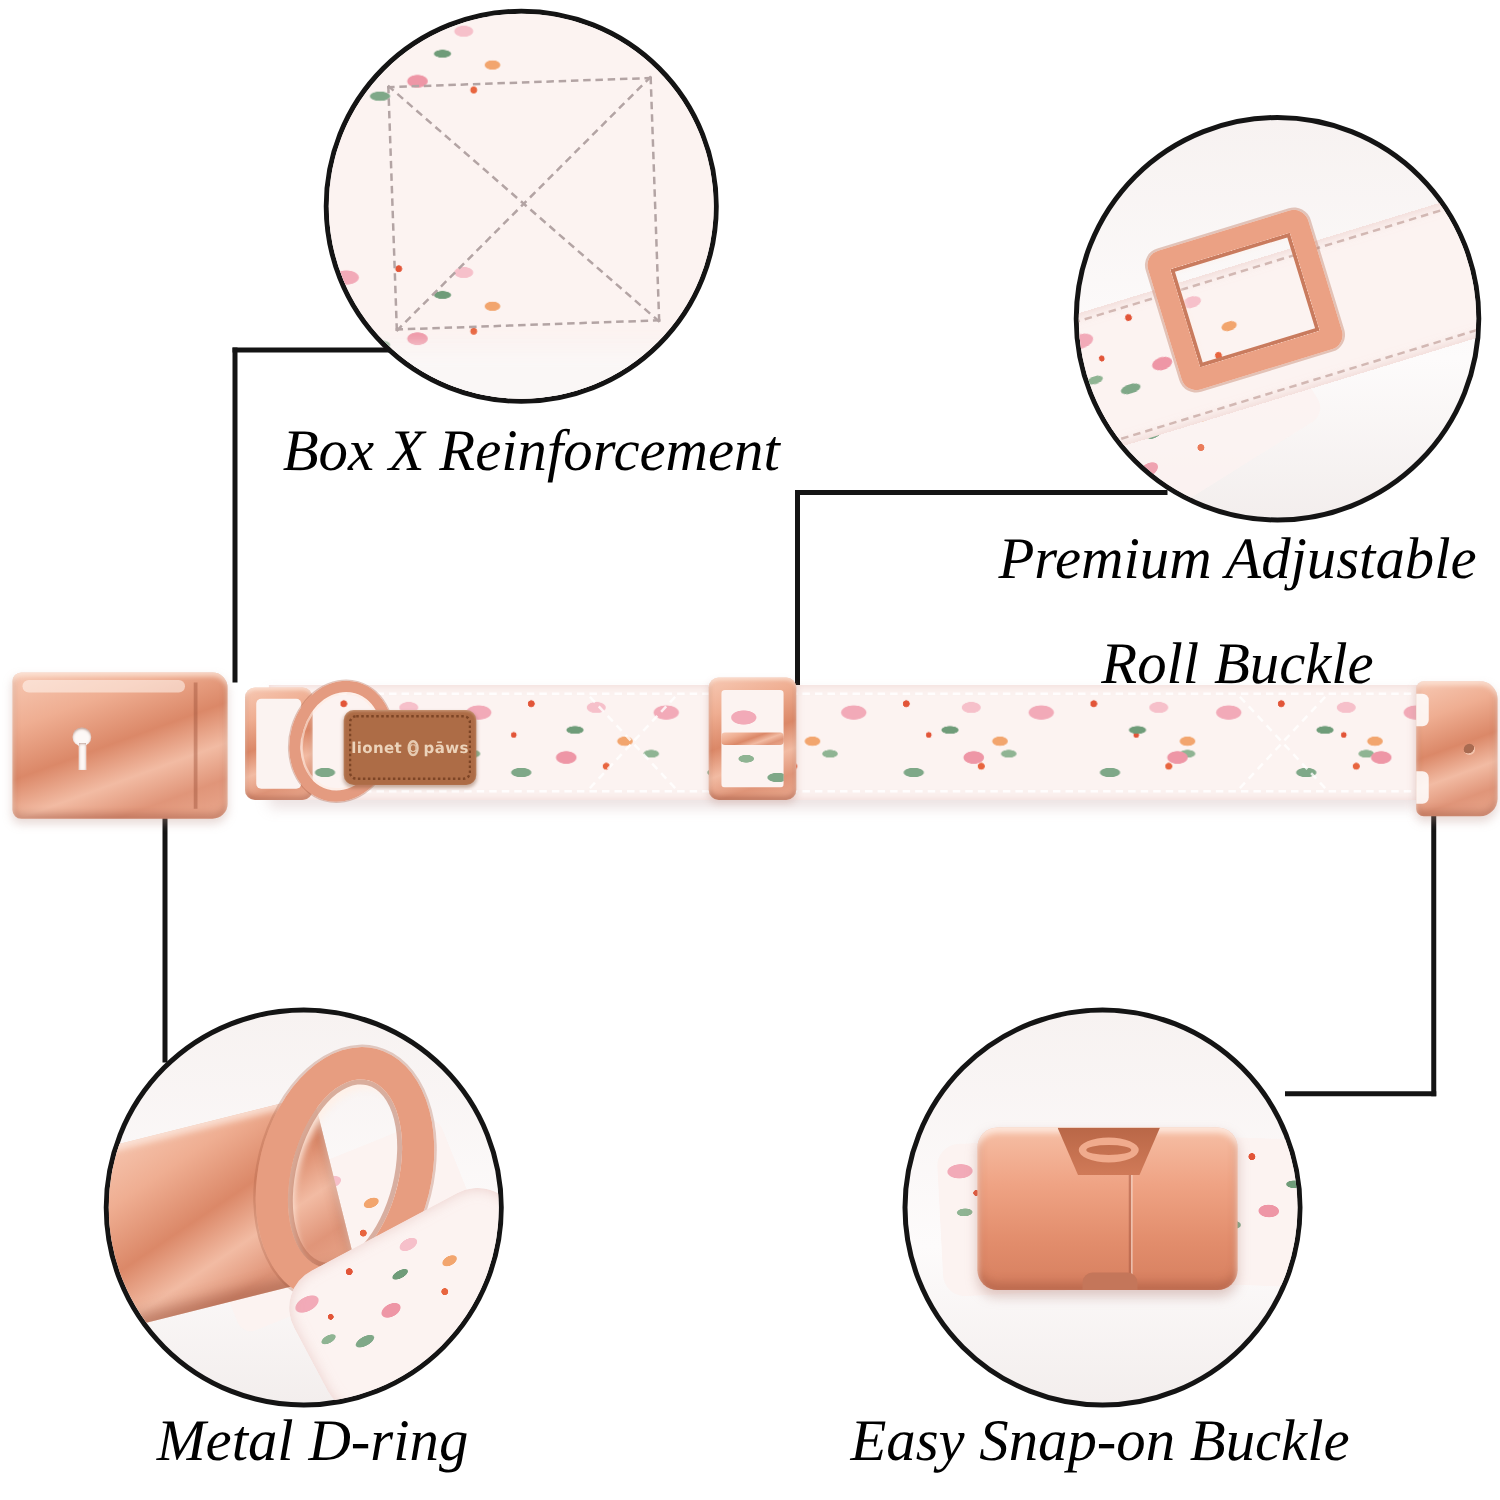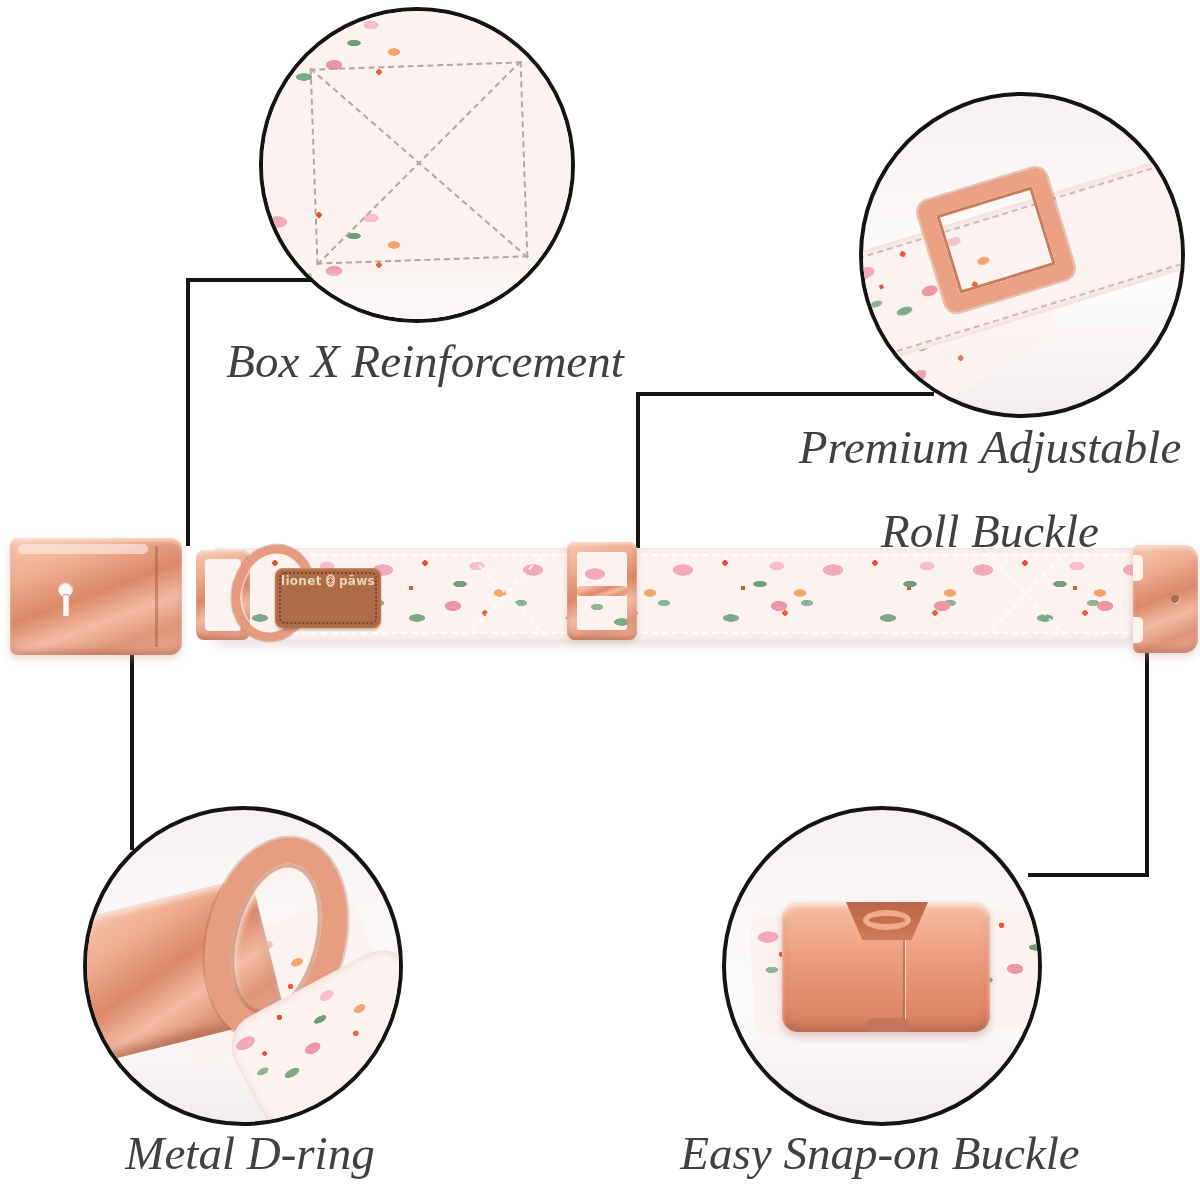--- a/index.html
+++ b/index.html
@@ -7,21 +7,21 @@
          font-family:"Liberation Serif",serif;}
 
   
   .cline{position:absolute;background:#141414;}
 
   
   .callout{position:absolute;border-radius:50%;border:4px solid #141414;overflow:hidden;
            background:linear-gradient(180deg,#f7f2f1 0%,#fdfbfb 60%,#f3eeed 100%);box-sizing:border-box;}
 
   
-  .lbl{position:absolute;font-style:italic;font-size:47px;line-height:58px;color:#404040;
+  .lbl{position:absolute;font-style:italic;font-size:47px;line-height:58px;color:#000000;
        text-align:center;white-space:nowrap;}
 
   
   .floral,.floral-big{
     background-color:#fcf3f1;
     background-image:
       radial-gradient(ellipse 16px 9px at 18px 22px, #f2aab8 0 60%, rgba(242,170,184,0) 66%),
       radial-gradient(ellipse 13px 8px at 75px 58px, #ee96a6 0 60%, rgba(238,150,166,0) 66%),
       radial-gradient(ellipse 12px 7px at 112px 18px, #f6c0ca 0 60%, rgba(246,192,202,0) 66%),
       radial-gradient(ellipse 13px 6px at 45px 70px, #7fa888 0 58%, rgba(127,168,136,0) 66%),
@@ -40,21 +40,21 @@
   .metal{background:linear-gradient(160deg,#f7c9b4 0%,#efae92 25%,#db8868 48%,#f2bba3 66%,#e09579 82%,#eaa98f 100%);}
 
   .stitchline{position:absolute;left:6px;right:6px;height:0;border-top:2px dashed rgba(255,255,255,.85);}
 
   .diag{position:absolute;height:0;border-top:2px dashed #b3a4a4;transform-origin:center;}
 
   
   #brand-tag{position:absolute;left:275px;top:568px;width:106px;height:60px;background:#ad6c46;
              border-radius:8px;box-shadow:0 2px 3px rgba(120,70,40,.4), inset 0 1px 2px rgba(255,235,215,.35);}
   #brand-tag .inner{position:absolute;inset:4px;border:2px dotted #7d4526;border-radius:6px;
-             display:flex;justify-content:center;gap:4px;}
+             display:flex;align-items:center;justify-content:center;gap:4px;}
   #brand-tag span{font-family:"DejaVu Sans",sans-serif;font-size:12px;font-weight:bold;
              color:#ecd3ba;letter-spacing:.3px;font-style:normal;}
   .logo-ring{width:13px;height:13px;border:2px solid #e6cbb2;border-radius:50%;box-sizing:border-box;
              background:radial-gradient(circle at 50% 50%, #b5754d 0 40%, #e6cbb2 41% 60%, #b5754d 61%);}
 </style>
 </head>
 <body>
 
 <div id="stage">
 

